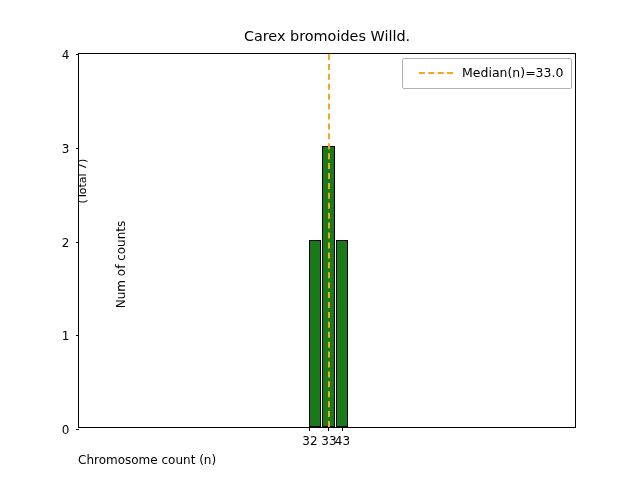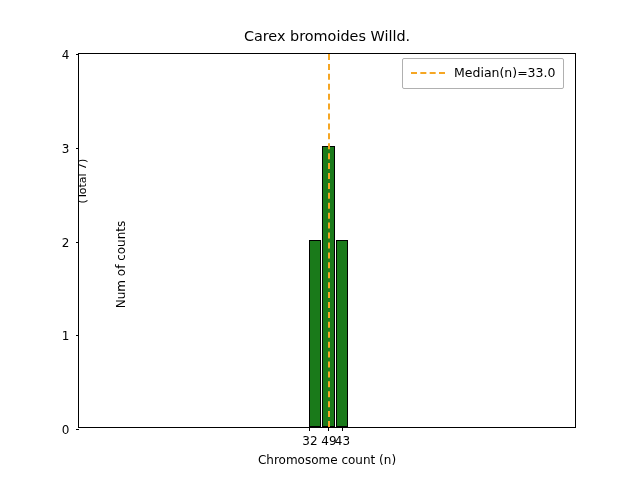--- a/index.html
+++ b/index.html
@@ -106,21 +106,20 @@
     line-height: 16px;
     white-space: nowrap;
   }
 
   
   #xlabel {
     position: absolute;
     left: 78px;
     top: 453px;
     width: 498px;
-    text-align: center;
     font-size: 12px;
     line-height: 15px;
     white-space: nowrap;
   }
 
   #ylabel {
     position: absolute;
     left: -145px;
     top: 203px;
     width: 375px;
@@ -143,21 +142,21 @@
   }
 
   
   #legend {
     position: absolute;
     left: 402px;
     top: 58px;
     border: 1px solid #b0b0b0;
     border-radius: 2px;
     background: #ffffff;
-    padding: 5px 8px 6px 8px;
+    padding: 5px 8px 6px 16px;
     box-sizing: border-box;
   }
   .legend-row {
     display: flex;
     align-items: center;
   }
   .legend-swatch {
     width: 34px;
     height: 0;
     border-top: 2.6px dashed #f5a623;
@@ -195,21 +194,21 @@
       <span class="ytick-label">3</span>
     </div>
     <div class="ytick" style="top:0px;">
       <span class="ytick-label">4</span>
     </div>
 
     <div class="xtick" style="left:230px;text-align:center;">
       <span class="xtick-label">32</span>
     </div>
     <div class="xtick" style="left:249.0px;">
-      <span class="xtick-label">49</span>
+      <span class="xtick-label">33</span>
     </div>
     <div class="xtick" style="left:262.5px;">
       <span class="xtick-label">43</span>
     </div>
 
     <div class="bars-layer">
       <div class="bar" style="left:229.5px; width:12.5px; height:187.5px;"></div>
       <div class="bar" style="left:243.0px; width:12.5px; height:281.25px;"></div>
       <div class="bar" style="left:256.5px; width:12.5px; height:187.5px;"></div>
     </div>

